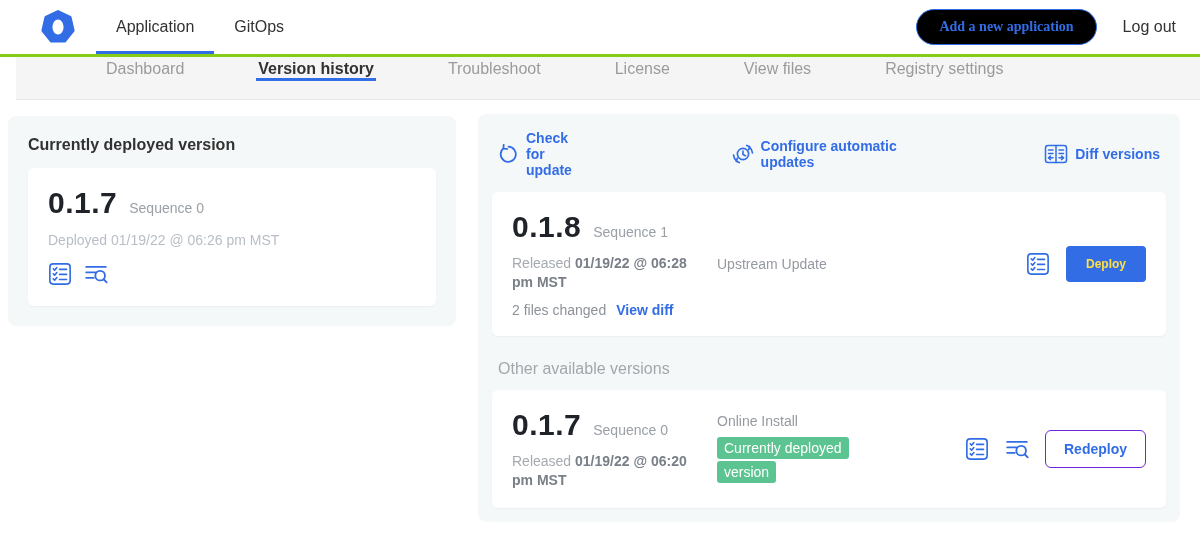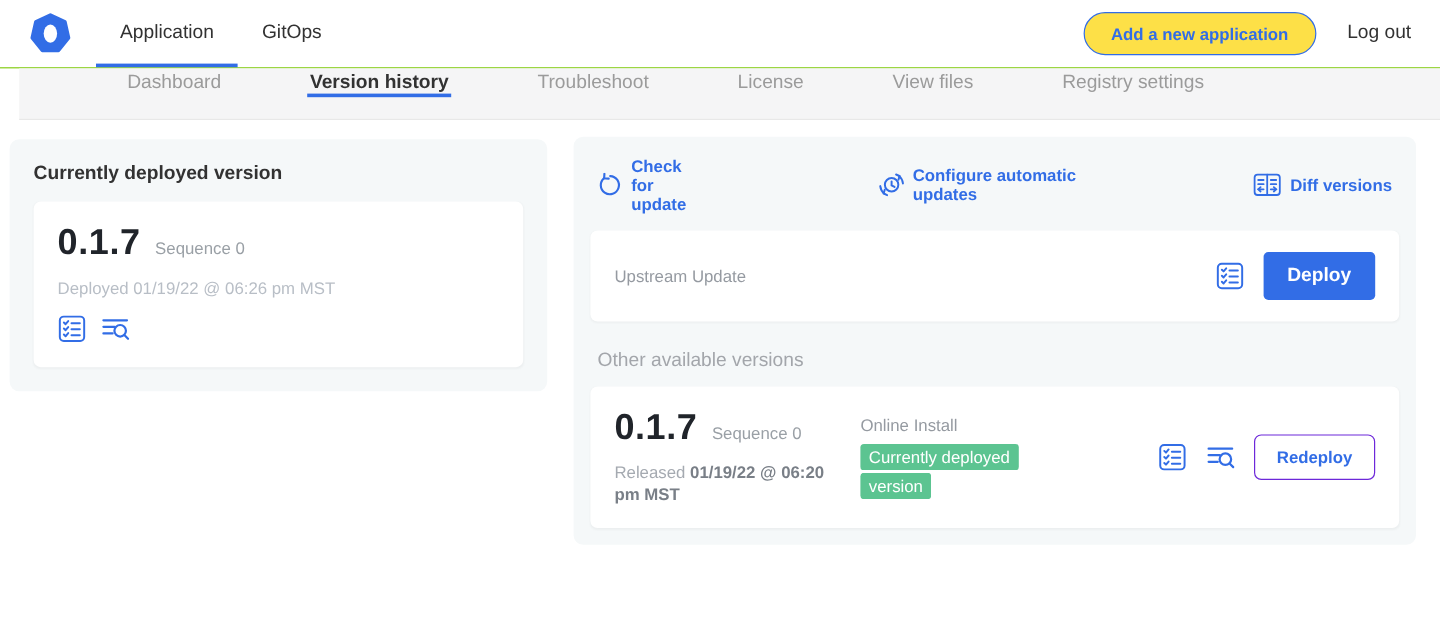--- a/index.html
+++ b/index.html
@@ -1,27 +1,27 @@
 <!DOCTYPE html>
 <html><head>
 <meta charset="utf-8">
 <style>
   * { margin:0; padding:0; box-sizing:border-box; }
   html,body { background:#fff; }
   body { font-family:"Liberation Sans", sans-serif; color:#323232; }
   .screen { width:1200px; height:536px; background:#fff; overflow:hidden; position:relative; }
 
   
-  .topbar { height:57px; display:flex; align-items:stretch; border-bottom:1px solid #84cc16; background:#fff; padding-left:24px; }
+  .topbar { height:57px; display:flex; align-items:stretch; border-bottom:3px solid #84cc16; background:#fff; padding-left:40px; }
   .logo-wrap { display:flex; align-items:center; margin-right:20px; }
   .topnav { display:flex; align-items:stretch; }
   .topnav-item { display:flex; align-items:center; padding:0 20px; font-size:16px; font-weight:500; color:#323232; cursor:pointer; border-bottom:3px solid transparent; padding-top:3px; }
   .topnav-item.active { border-bottom-color:#326de6; }
   .topbar-right { margin-left:auto; display:flex; align-items:center; padding-right:16px; }
-  .add-app-btn { border:1px solid #326de6; color:#326de6; background:#fde047; border-radius:18px; font-size:14px; font-weight:700; padding:9px 22px; cursor:pointer; font-family:Liberation Sans, sans-serif; }
+  .add-app-btn { border:1px solid #326de6; color:#326de6; background:#000000; border-radius:18px; font-size:14px; font-weight:700; padding:9px 22px; cursor:pointer; font-family:Liberation Serif, serif; }
   .logout { font-size:16px; color:#323232; margin-left:26px; margin-right:8px; cursor:pointer;text-align:right; }
 
   
   .subnav { height:43px; background:#f5f5f6; border-bottom:1px solid #e8e8e8; display:flex; align-items:flex-start; padding-left:88px;margin-left:16px; }
   .subnav-item { display:flex; align-items:center; font-size:16px; color:#9b9b9b; margin-right:70px; cursor:pointer; border-bottom:3px solid transparent; padding:3px 2px 0 2px; }
   .subnav-item.active { color:#323232; font-weight:600; border-bottom-color:#326de6; }
 
   
   .main { display:flex; align-items:flex-start; padding:16px 20px 0 8px; }
   .panel { background:#f5f8f9; border-radius:8px; }
@@ -47,21 +47,21 @@
 
   .version-card { display:flex; align-items:center; padding:18px 20px; }
   .vc-left { width:205px; flex:none; }
   .released { font-size:14px; color:#a5aab1; margin-top:10px; width:195px; line-height:1.35; }
   .released b { color:#797f87; font-weight:700; }
   .files-row { display:flex; align-items:center; margin-top:10px; font-size:14px; }
   .files-changed { color:#8d9299; }
   .view-diff { color:#326de6; font-weight:600; margin-left:10px; cursor:pointer; }
   .vc-mid { flex:1; font-size:14px; font-weight:500; color:#959aa1; }
   .vc-right { margin-left:auto; display:flex; align-items:center; gap:16px; }
-  .btn-primary { background:#326de6; color:#ffffff; border:none; border-radius:4px; font-size:16px; font-weight:700; padding:11px 20px; cursor:pointer; font-family:inherit; }
+  .btn-primary { background:#326de6; color:#fde047; border:none; border-radius:4px; font-size:12px; font-weight:700; padding:11px 20px; cursor:pointer; font-family:inherit; }
   .btn-outline { background:#fff; color:#326de6; border:1px solid #6d28d9; border-radius:6px; font-size:14px; font-weight:700; padding:10px 18px; cursor:pointer; font-family:inherit; }
 
   .other-title { font-size:16px; color:#a3a6ab; margin:24px 0 12px 6px; }
   .source-label { margin-bottom:7px; }
   .badge-wrap { width:142px; }
   .badge { display:inline; background:#5cc491; color:#fff; font-size:14px; font-weight:500; padding:3px 7px; border-radius:3px; line-height:1.72; box-decoration-break:clone; }
 </style>
 </head>
 <body>
 
@@ -179,20 +179,34 @@
             <polyline points="6.5,12 4.5,13.8 6.5,15.6"></polyline>
               <line x1="4.7" y1="13.8" x2="9" y2="13.8"></line>
             <polyline points="17.5,12 19.5,13.8 17.5,15.6"></polyline>
               <line x1="15" y1="13.8" x2="19.3" y2="13.8"></line>
           </svg>
           <span class="txt">Diff versions</span>
         </div>
       </div>
 
       <div class="white-card version-card">
+        <div class="vc-left">
+          <div class="version-row">
+            <span class="version-number">0.1.8</span>
+            <span class="sequence">Sequence 1</span>
+          </div>
+          <div class="released">
+            <span>Released</span>
+            <b>01/19/22 @ 06:28 pm MST</b>
+          </div>
+          <div class="files-row">
+            <span class="files-changed">2 files changed</span>
+            <span class="view-diff">View diff</span>
+          </div>
+        </div>
         <div class="vc-mid">Upstream Update</div>
         <div class="vc-right">
           <span class="blue-icon">
             <svg width="24" height="24" viewBox="0 0 22 22" fill="none" stroke="currentColor" stroke-width="1.5" stroke-linecap="round" stroke-linejoin="round">
               <rect x="1.7" y="1.7" width="18.6" height="18.6" rx="3"></rect>
               <path d="M4.8 6.2 l1.3 1.3 l2 -2.4"></path>
                 <line x1="10.6" y1="6.8" x2="17" y2="6.8"></line>
               <path d="M4.8 10.8 l1.3 1.3 l2 -2.4"></path>
                 <line x1="10.6" y1="11.4" x2="17" y2="11.4"></line>
               <path d="M4.8 15.4 l1.3 1.3 l2 -2.4"></path>

